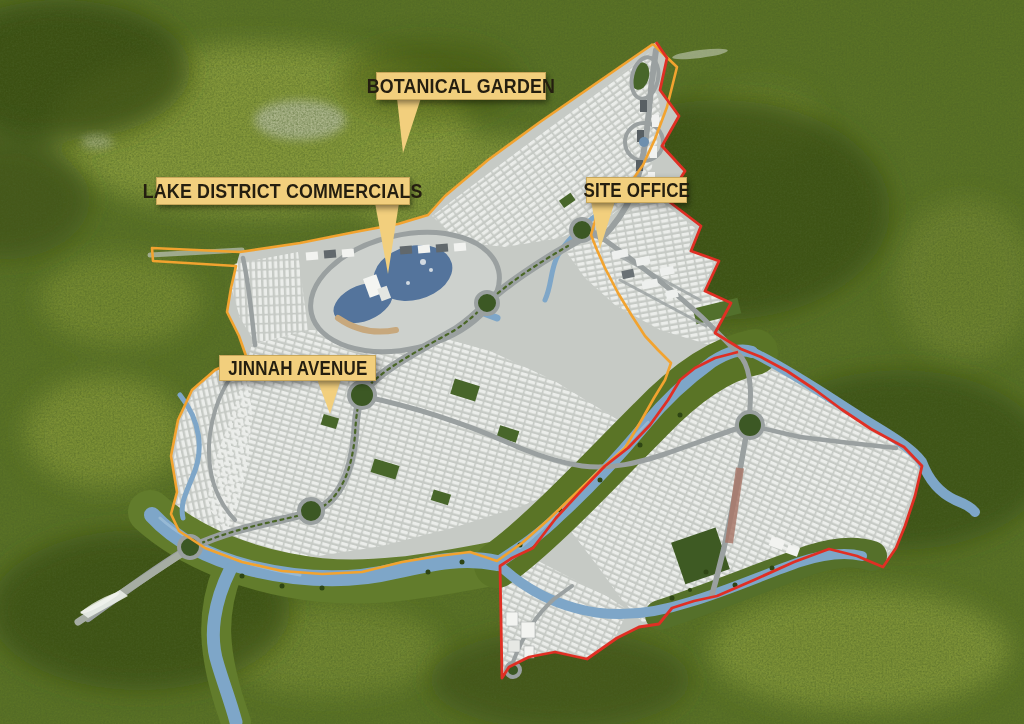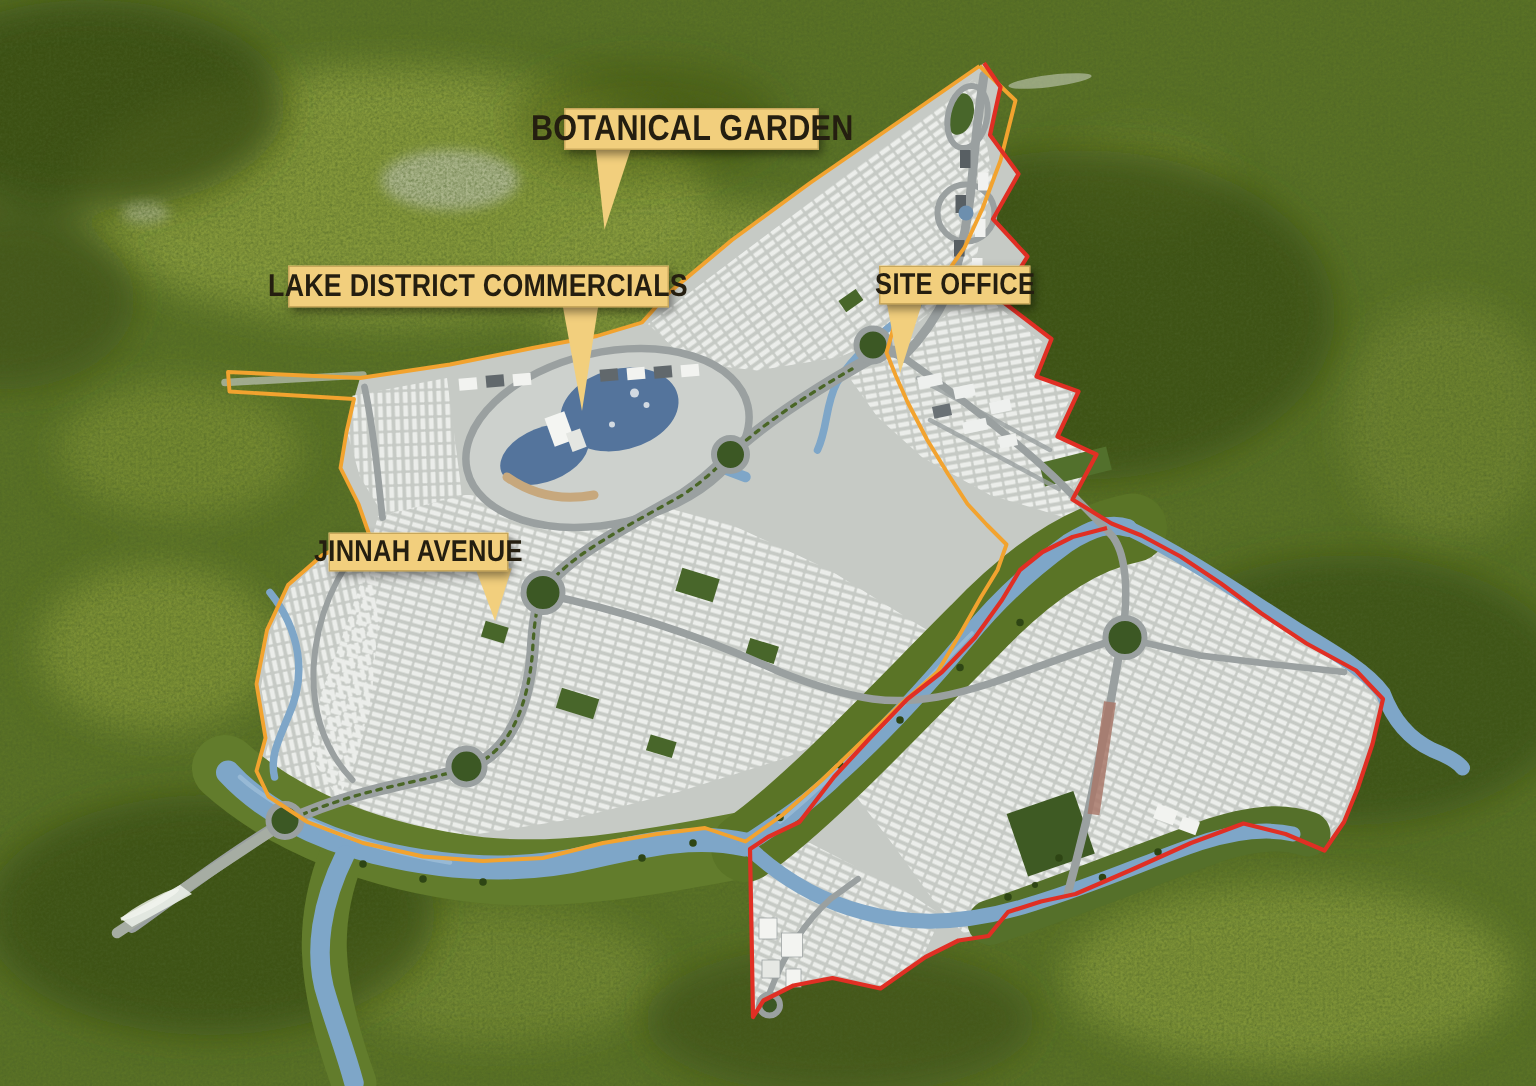--- a/index.html
+++ b/index.html
@@ -11,24 +11,24 @@
   html,body{margin:0;padding:0;background:#222;}
   .stage{position:relative;width:1024px;height:724px;overflow:hidden;
          font-family:"Liberation Sans",sans-serif;}
   .stage svg{position:absolute;inset:0;display:block;}
   .callout{position:absolute;display:flex;align-items:center;justify-content:center;
     background:var(--label-background);color:var(--label-text);
     font-weight:700;white-space:nowrap;
     box-shadow:2px 3px 6px rgba(0,0,0,.45), inset 0 0 0 1px rgba(122,92,30,.35);
     z-index:5;}
   .callout span{display:inline-block;transform:scaleX(.85);letter-spacing:.2px;}
-  #co-bg {left:376px;top:72px;width:170px;height:28px;font-size:24px;}
-  #co-ldc{left:156px;top:177px;width:254px;height:28px;font-size:21px;margin-left:36px;}
+  #co-bg {left:376px;top:72px;width:170px;height:28px;font-size:21px;}
+  #co-ldc{left:156px;top:177px;width:254px;height:28px;font-size:21px;}
   #co-so {left:586px;top:177px;width:101px;height:26px;font-size:20px;}
-  #co-ja {left:219px;top:355px;width:120px;height:26px;font-size:20px;}
+  #co-ja {left:219px;top:355px;width:157px;height:26px;font-size:20px;}
 </style>
 </head>
 <body>
 
 <div class="stage">
 <svg viewBox="0 0 1024 724" width="1024" height="724">
   <defs>
     <filter id="speckle" x="0" y="0" width="100%" height="100%">
       <feTurbulence type="fractalNoise" baseFrequency="0.55" numOctaves="3" seed="11" stitchTiles="stitch"></feTurbulence>
       <feColorMatrix type="matrix" values="0 0 0 0 0.07  0 0 0 0 0.12  0 0 0 0 0.02  0.7 0.7 0 0 -0.5"></feColorMatrix>

